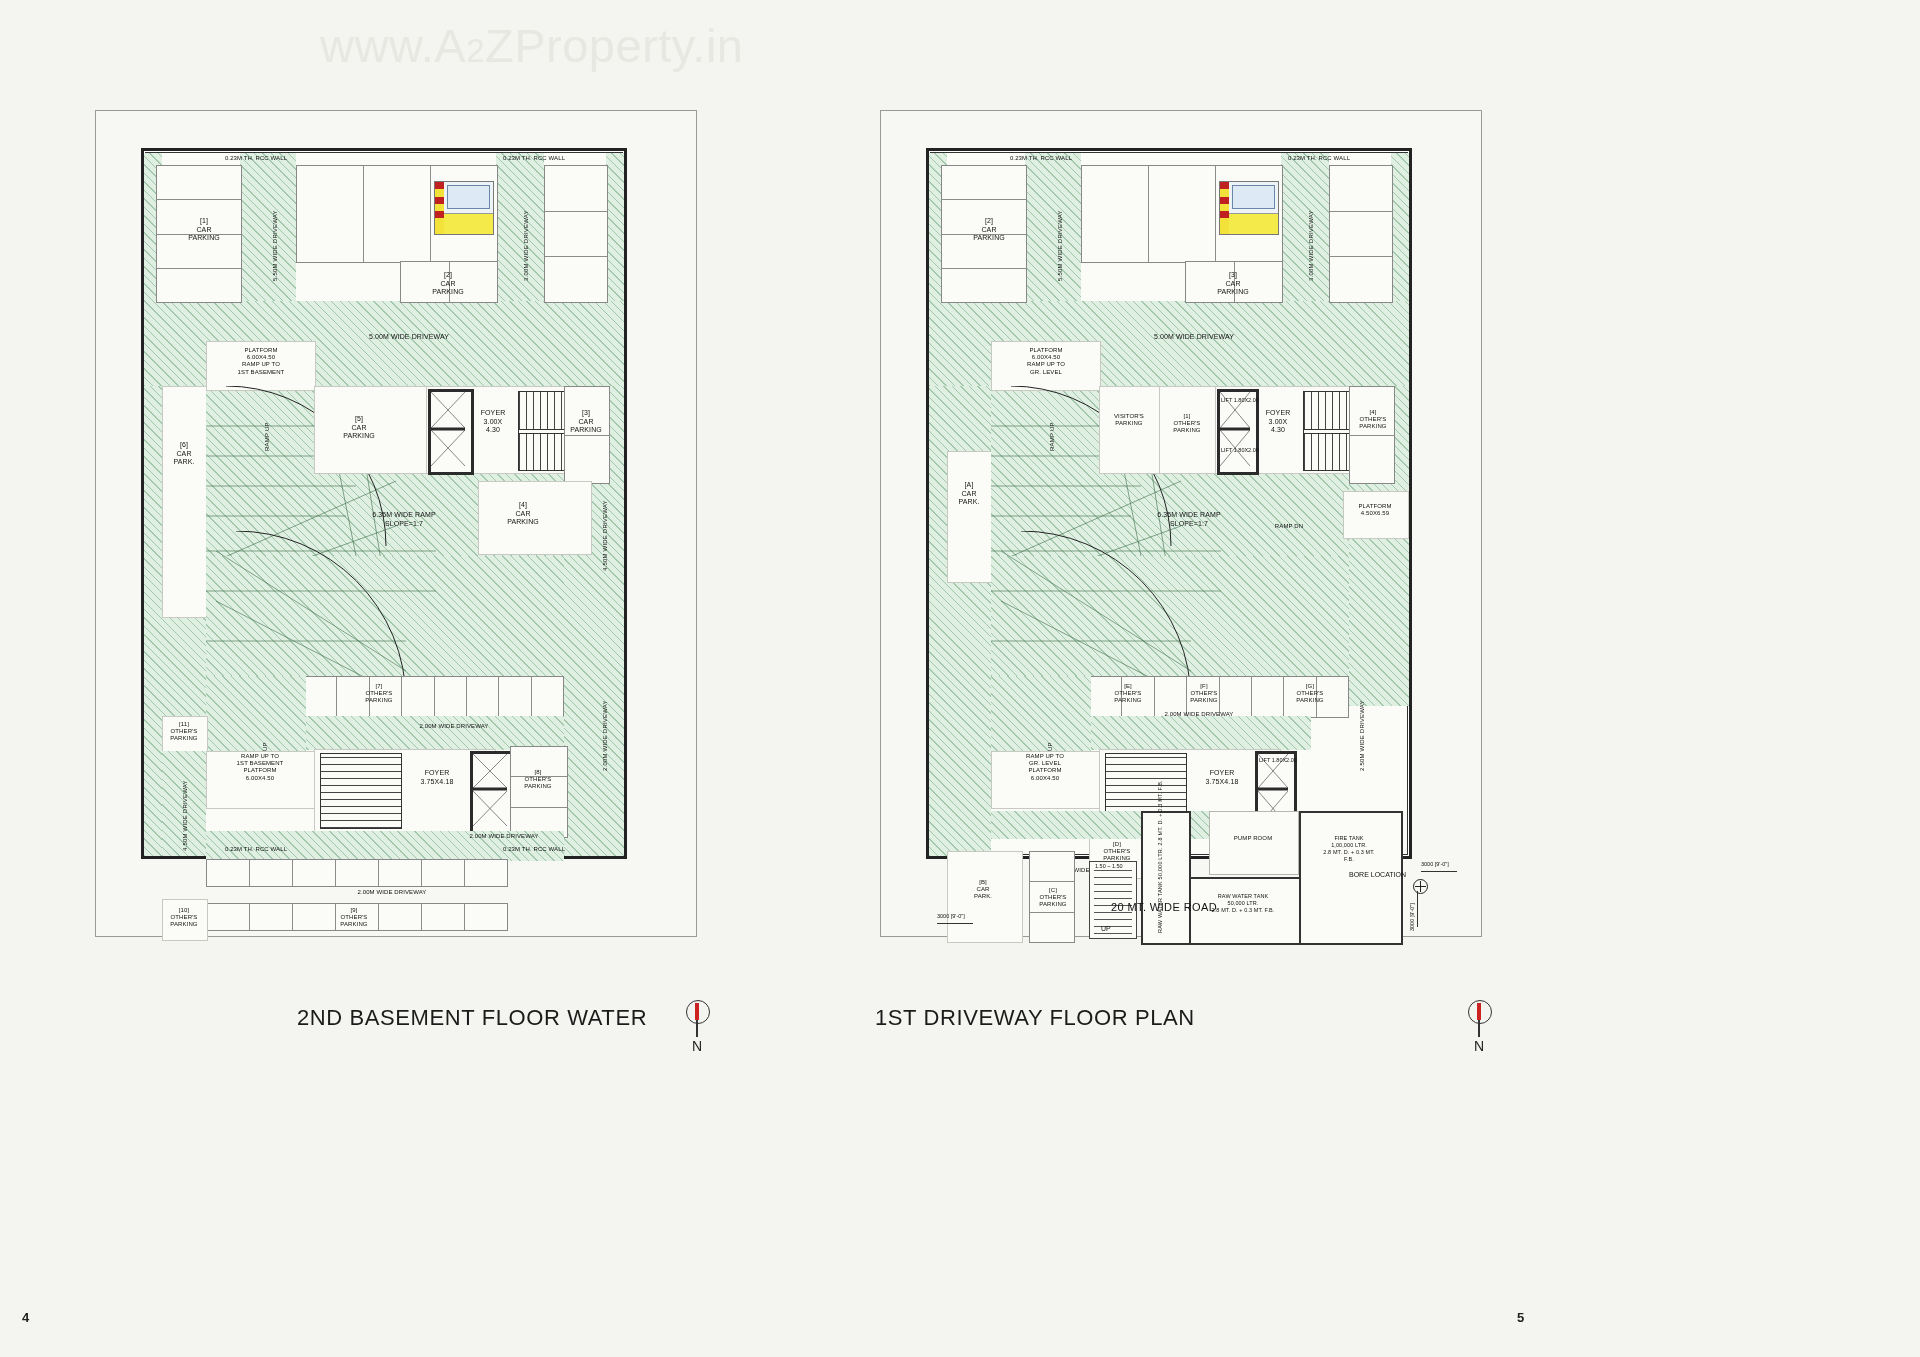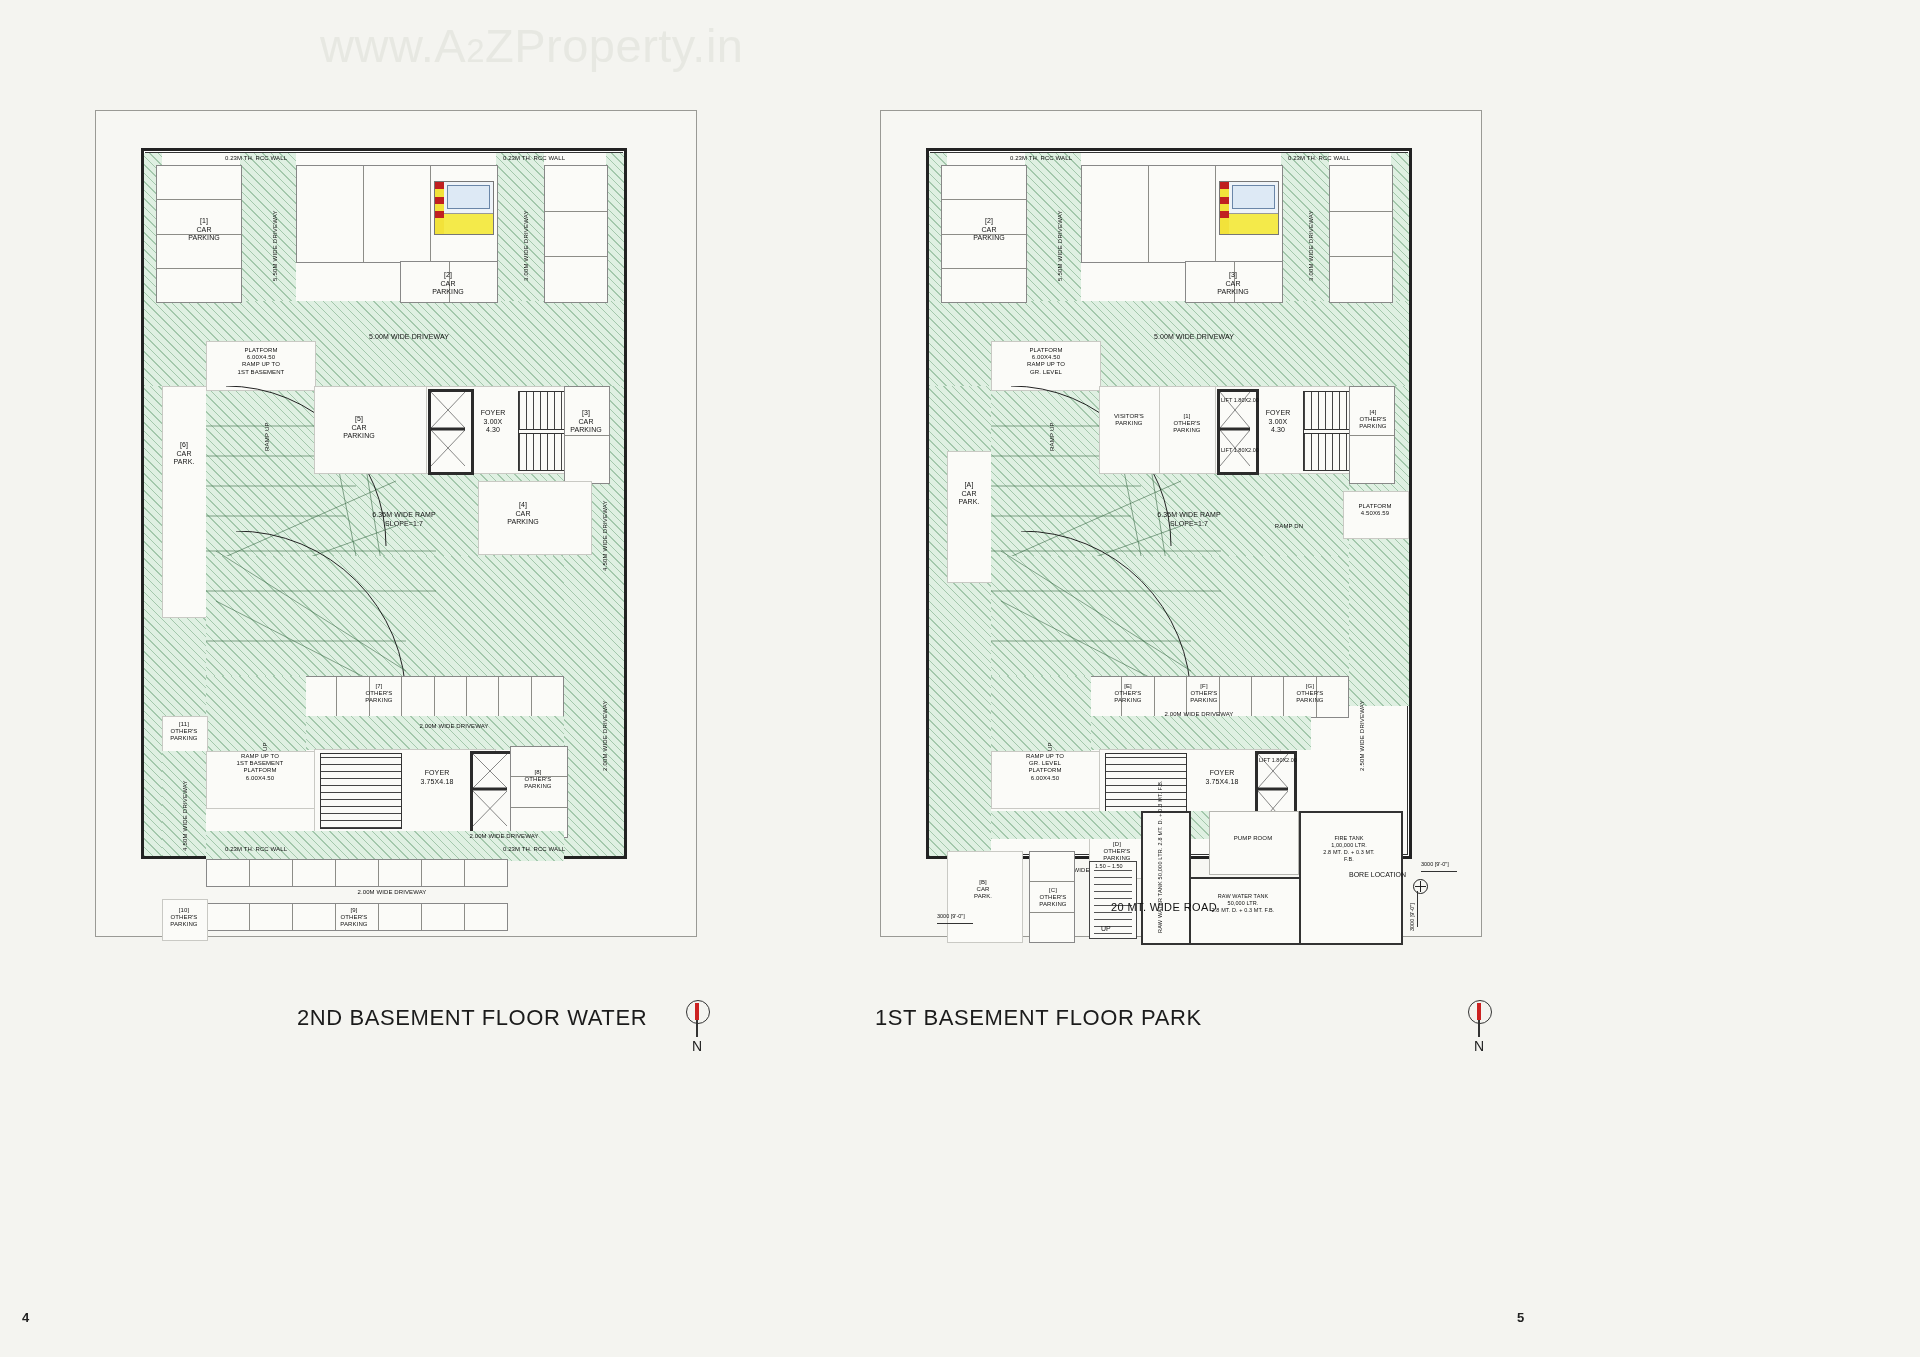--- a/index.html
+++ b/index.html
@@ -606,21 +606,21 @@
 
   <div class="roadlbl" style="left:230px;top:790px;">20 MT. WIDE ROAD</div>
   <div class="tinytxt" style="left:468px;top:760px;font-size:7px;">BORE LOCATION</div>
   <div class="borecirc" style="left:532px;top:768px;"></div>
   <div class="tinytxt" style="left:540px;top:750px;">3000  [9'-0"]</div>
   <div class="dimline" style="left:540px;top:760px;width:36px;"></div>
   <div class="tinytxt v" style="left:528px;top:820px;">3000  [9'-0"]</div>
   <div class="dimv" style="left:536px;top:780px;height:36px;"></div>
 </div>
 
-<div class="title" id="title-right">1ST BASEMENT FLOOR PARK</div>
+<div class="title" id="title-right">1ST DRIVEWAY FLOOR PLAN</div>
 <div class="northmark" id="north-right">
   <div class="circ"></div>
   <div class="needle">
       <div class="red"></div>
     </div>
   <div class="n">N</div>
 </div>
 <div class="pagenum" id="page-right">5</div>
 
 </body></html>

